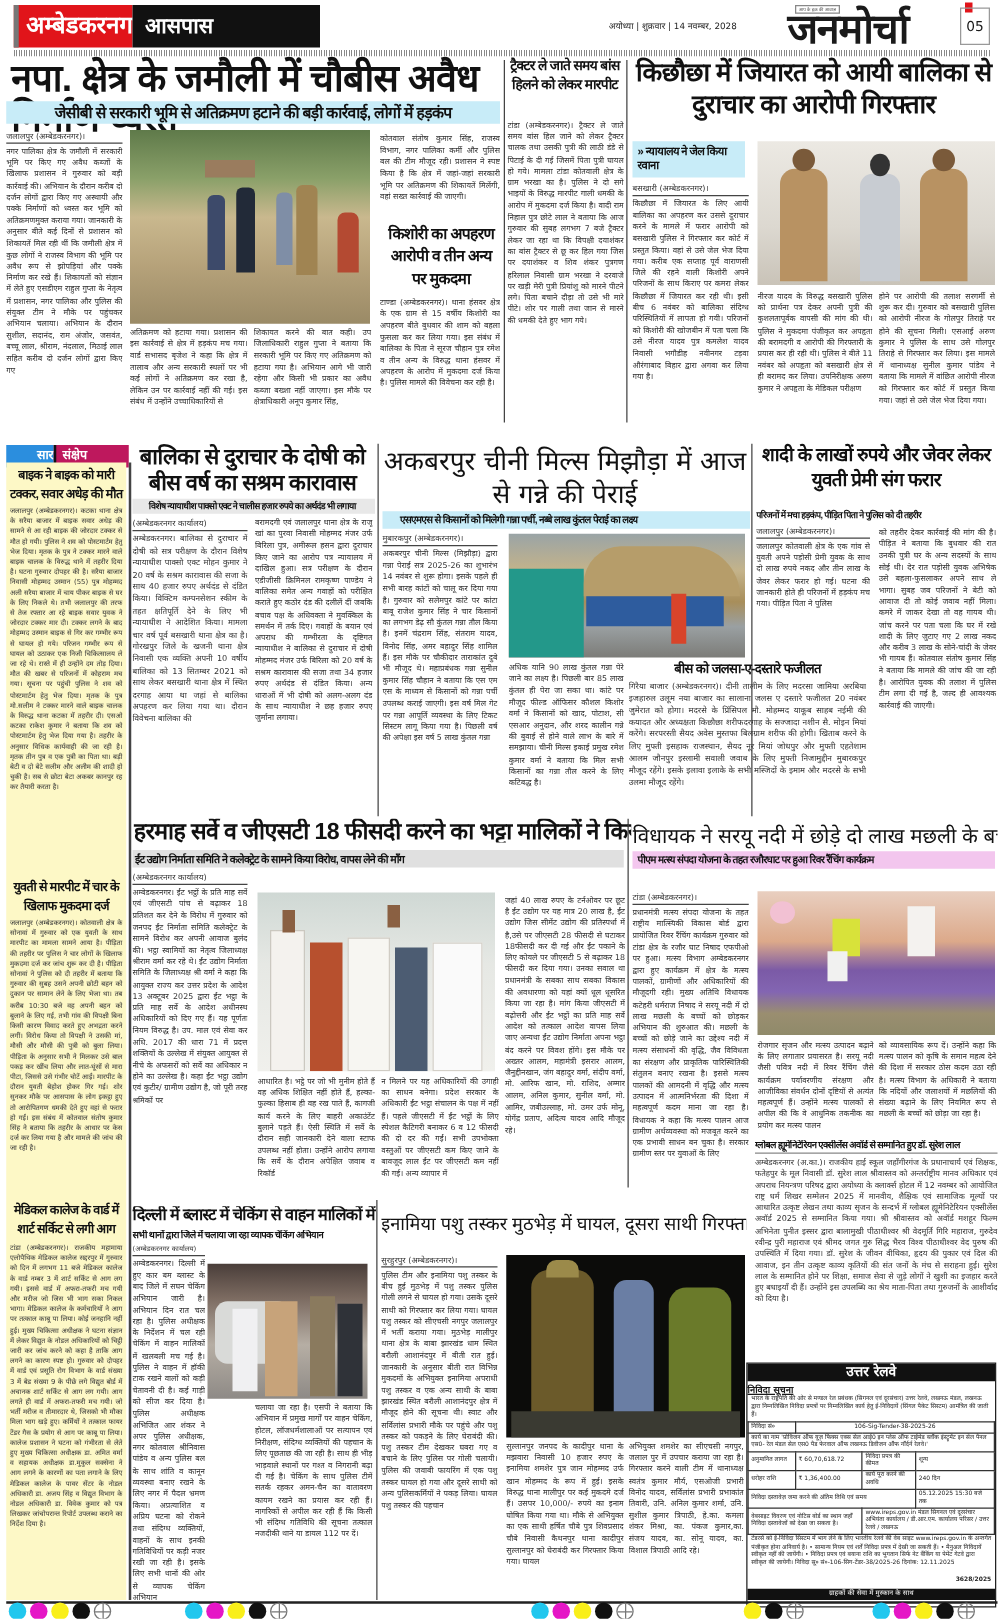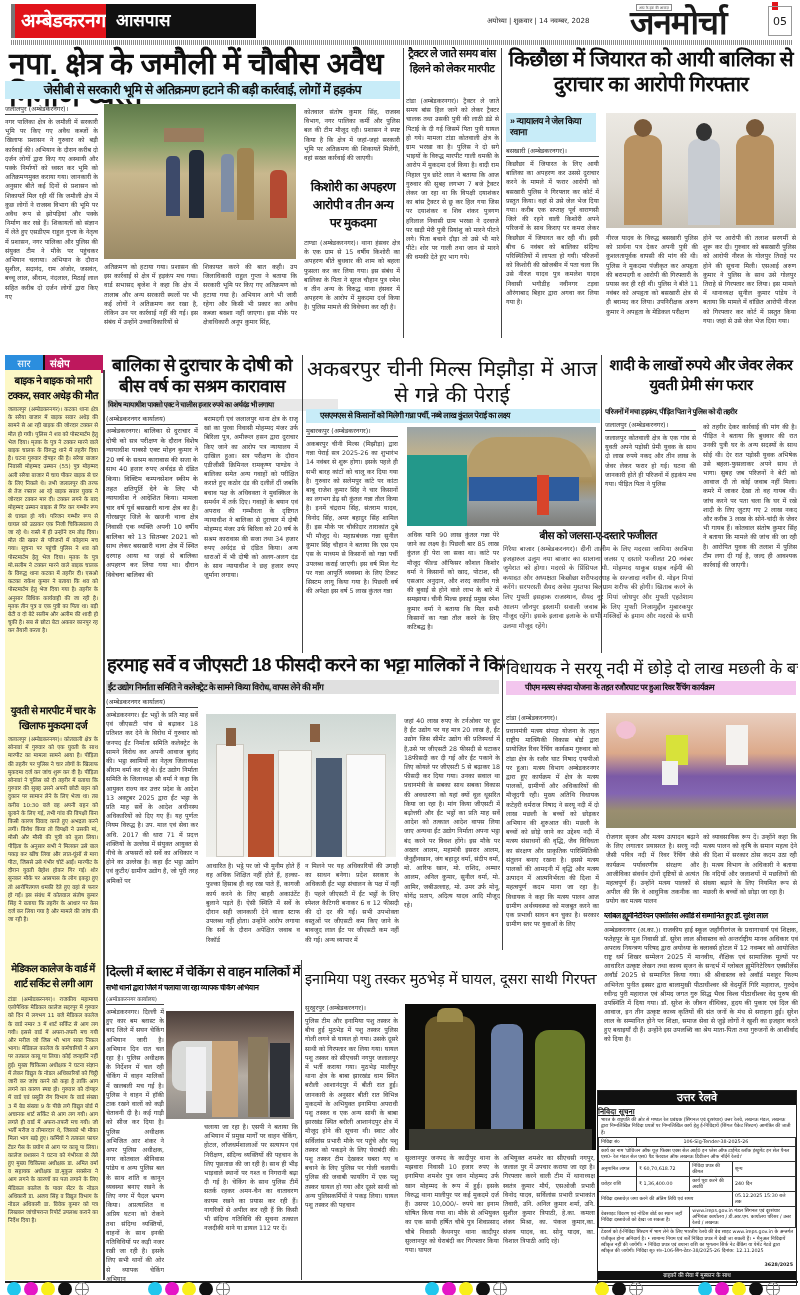--- a/index.html
+++ b/index.html
@@ -90,33 +90,33 @@
   <div style="position:absolute;left:28px;top:6px;width:18px;height:18px;background:#7a5a3a;border-radius:50%"></div>
   <div style="position:absolute;left:82px;top:26px;width:32px;height:86px;background:#c8ccd2;border-radius:10px 10px 0 0"></div>
   <div style="position:absolute;left:90px;top:10px;width:16px;height:18px;background:#333;border-radius:50%"></div>
   <div style="position:absolute;left:130px;top:22px;width:38px;height:90px;background:#b89262;border-radius:12px 12px 0 0"></div>
   <div style="position:absolute;left:140px;top:6px;width:18px;height:18px;background:#7a5a3a;border-radius:50%"></div>
 </div>
 <div class="abs txt" style="left:606px;top:233px;width:92px;height:106px">नीरज यादव के विरुद्ध बसखारी पुलिस को प्रार्थना पत्र देकर अपनी पुत्री की कुशलतापूर्वक वापसी की मांग की थी। पुलिस ने मुकदमा पंजीकृत कर अपहृता की बरामदगी व आरोपी की गिरफ्तारी के प्रयास कर ही रही थी। पुलिस ने बीते 11 नवंबर को अपहृता को बसखारी क्षेत्र से ही बरामद कर लिया। उपनिरीक्षक अरुण कुमार ने अपहृता के मेडिकल परीक्षण</div>
 <div class="abs txt" style="left:703px;top:233px;width:93px;height:106px">होने पर आरोपी की तलाश सरगर्मी से शुरू कर दी। गुरुवार को बसखारी पुलिस को आरोपी नीरज के गोलपुर तिराहे पर होने की सूचना मिली। एसआई अरुण कुमार ने पुलिस के साथ उसे गोलपुर तिराहे से गिरफ्तार कर लिया। इस मामले में थानाध्यक्ष सुनील कुमार पांडेय ने बताया कि मामले में वांछित आरोपी नीरज को गिरफ्तार कर कोर्ट में प्रस्तुत किया गया। जहां से उसे जेल भेज दिया गया।</div>
 
 <div class="abs" style="left:5px;top:352px;width:100px;height:18px">
-  <span class="sar-blue" style="display:inline-block;width:38px;height:18px;text-align:center;font-weight:normal;font-size:10px;line-height:18px">सार</span><span class="sar-org" style="display:inline-block;width:60px;height:18px;padding-left:5px;font-weight:bold;font-size:10px;line-height:18px;border-left:2px solid #111">संक्षेप</span>
+  <span class="sar-blue" style="display:inline-block;width:38px;height:18px;text-align:right;font-weight:bold;font-size:10px;line-height:18px">सार</span><span class="sar-org" style="display:inline-block;width:60px;height:18px;padding-left:5px;font-weight:bold;font-size:10px;line-height:18px;border-left:2px solid #111">संक्षेप</span>
 </div>
 <div class="abs yellow" style="left:5px;top:370px;width:96px;height:910px"></div>
 <div class="abs hl" style="left:8px;top:373px;width:90px;font-size:10px;text-align:center;line-height:15px">बाइक ने बाइक को मारी टक्कर, सवार अधेड़ की मौत</div>
 <div class="abs txt" style="left:8px;top:405px;width:90px;height:296px;font-size:5.5px;line-height:8.2px">जलालपुर (अम्बेडकरनगर)। कटका थाना क्षेत्र के सरैया बाजार में बाइक सवार अधेड़ की सामने से आ रही बाइक की जोरदार टक्कर से मौत हो गयी। पुलिस ने शव को पोस्टमार्टम हेतु भेज दिया। मृतक के पुत्र ने टक्कर मारने वाले बाइक चालक के विरुद्ध थाने में तहरीर दिया है। घटना गुरुवार दोपहर की है। सरैया बाजार निवासी मोहम्मद उस्मान (55) पुत्र मोहम्मद अली सरैया बाजार में चाय पीकर बाइक से घर के लिए निकले थे। तभी जलालपुर की तरफ से तेज रफ्तार आ रहे बाइक सवार युवक ने जोरदार टक्कर मार दी। टक्कर लगने के बाद मोहम्मद उस्मान बाइक से गिर कर गम्भीर रूप से घायल हो गये। परिजन गम्भीर रूप से घायल को उठाकर एक निजी चिकित्सालय ले जा रहे थे। रास्ते में ही उन्होंने दम तोड़ दिया। मौत की खबर से परिजनों में कोहराम मच गया। सूचना पर पहुंची पुलिस ने शव को पोस्टमार्टम हेतु भेज दिया। मृतक के पुत्र मो.सलीम ने टक्कर मारने वाले बाइक चालक के विरुद्ध थाना कटका में तहरीर दी। एसओ कटका राकेश कुमार ने बताया कि शव को पोस्टमार्टम हेतु भेज दिया गया है। तहरीर के अनुसार विधिक कार्यवाही की जा रही है। मृतक तीन पुत्र व एक पुत्री का पिता था। बड़ी बेटी व दो बेटे सलीम और अलीम की शादी हो चुकी है। सब से छोटा बेटा अकबर कानपुर रह कर तैयारी करता है।</div>
 <div class="abs hl" style="left:8px;top:703px;width:90px;font-size:10px;text-align:center;line-height:15px">युवती से मारपीट में चार के खिलाफ मुकदमा दर्ज</div>
 <div class="abs txt" style="left:8px;top:735px;width:90px;height:222px;font-size:5.5px;line-height:8.2px">जलालपुर (अम्बेडकरनगर)। कोतवाली क्षेत्र के सोनावां में गुरुवार को एक युवती के साथ मारपीट का मामला सामने आया है। पीड़िता की तहरीर पर पुलिस ने चार लोगों के खिलाफ मुकदमा दर्ज कर जांच शुरू कर दी है। पीड़िता सोनावां ने पुलिस को दी तहरीर में बताया कि गुरुवार की सुबह उसने अपनी छोटी बहन को दुकान पर सामान लेने के लिए भेजा था। तब करीब 10:30 बजे वह अपनी बहन को बुलाने के लिए गई, तभी गांव की विपक्षी बिना किसी कारण विवाद करते हुए अभद्रता करने लगीं। विरोध किया तो विपक्षी ने उसकी मां, मौसी और मौसी की पुत्री को बुला लिया। पीड़िता के अनुसार सभी ने मिलकर उसे बाल पकड़ कर खींच लिया और लात-घूंसों से मारा पीटा, जिससे उसे गंभीर चोटें आईं। मारपीट के दौरान युवती बेहोश होकर गिर गई। शोर सुनकर मौके पर आसपास के लोग इकट्ठा हुए तो आरोपितगण धमकी देते हुए वहां से फरार हो गईं। इस संबंध में कोतवाल संतोष कुमार सिंह ने बताया कि तहरीर के आधार पर केस दर्ज कर लिया गया है और मामले की जांच की जा रही है।</div>
 <div class="abs hl" style="left:8px;top:961px;width:90px;font-size:10px;text-align:center;line-height:15px">मेडिकल कालेज के वार्ड में शार्ट सर्किट से लगी आग</div>
 <div class="abs txt" style="left:8px;top:995px;width:90px;height:283px;font-size:5.5px;line-height:8.2px">टांडा (अम्बेडकरनगर)। राजकीय महामाया एलोपैथिक मेडिकल कालेज सद्दरपुर में गुरुवार को दिन में लगभग 11 बजे मेडिकल कालेज के वार्ड नम्बर 3 में शार्ट सर्किट से आग लग गयी। इससे वार्ड में अफरा-तफरी मच गयी और मरीज जो जिस भी भाग सका निकल भागा। मेडिकल कालेज के कर्मचारियों ने आग पर तत्काल काबू पा लिया। कोई जनहानि नहीं हुई। मुख्य चिकित्सा अधीक्षक ने घटना संज्ञान में लेकर विद्युत के नोडल अधिकारियों को चिट्ठी जारी कर जांच करने को कहा है ताकि आग लगने का कारण स्पष्ट हो। गुरुवार को दोपहर में वार्ड एवं प्रसूति रोग विभाग के वार्ड संख्या 3 में बेड संख्या 9 के पीछे लगे विद्युत बोर्ड में अचानक शार्ट सर्किट से आग लग गयी। आग लगते ही वार्ड में अफरा-तफरी मच गयी। जो भर्ती मरीज व तीमारदार थे, जिसको भी मौका मिला भाग खड़े हुए। कर्मियों ने तत्काल फायर टेंडर गैस के प्रयोग से आग पर काबू पा लिया। कालेज प्रशासन ने घटना को गंभीरता से लेते हुए मुख्य चिकित्सा अधीक्षक डा. अमित वर्मा व सहायक अधीक्षक डा.मुकुल सक्सेना ने आग लगने के कारणों का पता लगाने के लिए मेडिकल कालेज के पावर सेंटर के नोडल अधिकारी डा. अजय सिंह व विद्युत विभाग के नोडल अधिकारी डा. विवेक कुमार को पत्र लिखकर जांचोपरान्त रिपोर्ट उपलब्ध कराने का निर्देश दिया है।</div>
 <div class="abs vr" style="left:103px;top:370px;width:2px;height:910px"></div>
 
 <div class="abs hl" style="left:107px;top:355px;width:190px;font-size:17.5px;text-align:center;line-height:21px">बालिका से दुराचार के दोषी को बीस वर्ष का सश्रम कारावास</div>
-<div class="abs hl" style="left:106px;top:399px;width:232px;font-size:7.2px;background:#e8e8e8;padding:1px 2px;line-height:10px;white-space:nowrap;overflow:hidden">विशेष न्यायाधीश पाक्सो एक्ट ने चालीस हजार रुपये का अर्थदंड भी लगाया</div>
+<div class="abs hl" style="left:106px;top:399px;width:194px;font-size:7.2px;background:#e8e8e8;padding:1px 13px;line-height:10px;white-space:nowrap;overflow:hidden">विशेष न्यायाधीश पाक्सो एक्ट ने चालीस हजार रुपये का अर्थदंड भी लगाया</div>
 <div class="abs" style="left:106px;top:414px;width:92px;height:238px">
   <div class="dl">(अम्बेडकरनगर कार्यालय)</div>
   <div class="txt" style="height:225px;font-size:6.5px;line-height:9.6px">अम्बेडकरनगर। बालिका से दुराचार में दोषी को सत्र परीक्षण के दौरान विशेष न्यायाधीश पाक्सो एक्ट मोहन कुमार ने 20 वर्ष के सश्रम कारावास की सजा के साथ 40 हजार रुपए अर्थदंड से दंडित किया। विक्टिम कम्पनसेशन स्कीम के तहत क्षतिपूर्ति देने के लिए भी न्यायाधीश ने आदेशित किया। मामला चार वर्ष पूर्व बसखारी थाना क्षेत्र का है। गोरखपुर जिले के खजनी थाना क्षेत्र निवासी एक व्यक्ति अपनी 10 वर्षीय बालिका को 13 सितम्बर 2021 को साथ लेकर बसखारी थाना क्षेत्र में स्थित दरगाह आया था जहां से बालिका अपहरण कर लिया गया था। दौरान विवेचना बालिका की</div>
 </div>
 <div class="abs txt" style="left:204px;top:414px;width:94px;height:238px">बरामदगी एवं जलालपुर थाना क्षेत्र के राजू खां का पुरवा निवासी मोहम्मद मंजर उर्फ बिरिला पुत्र, अमीरूल हसन द्वारा दुराचार किए जाने का आरोप पत्र न्यायालय में दाखिल हुआ। सत्र परीक्षण के दौरान एडीजीसी क्रिमिनल रामकृष्ण पाण्डेय ने बालिका समेत अन्य गवाहों को परीक्षित कराते हुए कठोर दंड की दलीलें दीं जबकि बचाव पक्ष के अधिवक्ता ने मुवक्किल के समर्थन में तर्क दिए। गवाहों के बयान एवं अपराध की गम्भीरता के दृष्टिगत न्यायाधीश ने बालिका से दुराचार में दोषी मोहम्मद मंजर उर्फ बिरिला को 20 वर्ष के सश्रम कारावास की सजा तथा 34 हजार रुपए अर्थदंड से दंडित किया। अन्य धाराओं में भी दोषी को अलग-अलग दंड के साथ न्यायाधीश ने छह हजार रुपए जुर्माना लगाया।</div>
 <div class="abs vr" style="left:302px;top:355px;width:1px;height:298px"></div>
 
 <div class="abs" style="left:306px;top:356px;width:292px;font-size:21px;line-height:26px;text-align:center;font-family:'DejaVu Sans',sans-serif;color:#111">अकबरपुर चीनी मिल्स मिझौड़ा में आज से गन्ने की पेराई</div>
 <div class="abs hl kicker" style="left:306px;top:409px;width:294px;height:14px;font-size:8px;line-height:14px;padding-left:14px;white-space:nowrap;overflow:hidden">एसएमएस से किसानों को मिलेगी गन्ना पर्ची, नब्बे लाख कुंतल पेराई का लक्ष्य</div>
 <div class="abs" style="left:306px;top:426px;width:92px;height:226px">
@@ -157,21 +157,21 @@
   <div style="position:absolute;left:140px;top:40px;width:40px;height:103px;background:#fafafa;border:1px solid #d4d0c8"></div>
   <div style="position:absolute;left:20px;top:14px;width:10px;height:18px;background:#8a6042"></div>
   <div style="position:absolute;left:104px;top:10px;width:10px;height:18px;background:#8a6042"></div>
 </div>
 <div class="abs txt" style="left:206px;top:861px;width:94px;height:89px">आधारित है। भट्ठे पर जो भी मुनीम होते हैं वह अधिक शिक्षित नहीं होते हैं, हल्का-फुल्का हिसाब ही वह रख पाते हैं, कागजी कार्य करने के लिए बाहरी अकाउंटेंट बुलाने पड़ते हैं। ऐसी स्थिति में सर्वे के दौरान सही जानकारी देने वाला स्टाफ उपलब्ध नहीं होता। उन्होंने आरोप लगाया कि सर्वे के दौरान अपेक्षित जवाब व रिकॉर्ड</div>
 <div class="abs txt" style="left:305px;top:861px;width:94px;height:89px">न मिलने पर यह अधिकारियों की उगाही का साधन बनेगा। प्रदेश सरकार के अधिकारी ईंट भट्ठा संचालन के पक्ष में नहीं हैं। पहले जीएसटी में ईंट भट्ठों के लिए स्पेशल कैटिगरी बनाकर 6 व 12 फीसदी की दो दर की गईं। सभी उपभोक्ता वस्तुओं पर जीएसटी कम किए जाने के बावजूद लाल ईंट पर जीएसटी कम नहीं की गई। अन्य व्यापार में</div>
 <div class="abs txt" style="left:404px;top:716px;width:96px;height:234px">जहां 40 लाख रुपए के टर्नओवर पर छूट है ईंट उद्योग पर यह मात्र 20 लाख है, ईंट उद्योग जिस सीमेंट उद्योग की प्रतिस्पर्धा में है,उसे पर जीएसटी 28 फीसदी से घटाकर 18फीसदी कर दी गई और ईंट पकाने के लिए कोयले पर जीएसटी 5 से बढ़ाकर 18 फीसदी कर दिया गया। उनका सवाल था प्रधानमंत्री के सबका साथ सबका विकास की अवधारणा को यहां क्यों धूल धूसरित किया जा रहा है। मांग किया जीएसटी में बढ़ोत्तरी और ईंट भट्ठों का प्रति माह सर्वे आदेश को तत्काल आदेश वापस लिया जाए अन्यथा ईंट उद्योग निर्माता अपना भट्ठा बंद करने पर विवश होंगे। इस मौके पर अख्तर आलम, महामंत्री इसरार आलम, जैनुद्दीनखान, जंग बहादुर वर्मा, संदीप वर्मा, मो. आरिफ खान, मो. राशिद, अम्मार आलम, अनिल कुमार, सुनील वर्मा, मो. आमिर, जबीउल्लाह, मो. उमर उर्फ मोनू, योगेंद्र प्रताप, अदित्य यादव आदि मौजूद रहे।</div>
 <div class="abs vr" style="left:502px;top:655px;width:1px;height:295px"></div>
 
 <div class="abs" style="left:506px;top:656px;width:292px;font-size:16.5px;font-family:'Liberation Sans',sans-serif;color:#111;white-space:nowrap;overflow:hidden">विधायक ने सरयू नदी में छोड़े दो लाख मछली के बच्चे</div>
-<div class="abs hl pink-sub" style="left:506px;top:681px;width:290px;height:14px;font-size:8.2px;line-height:14px;padding-left:19px;white-space:nowrap;overflow:hidden">पीएम मत्स्य संपदा योजना के तहत रजौरघाट पर हुआ रिवर रैंचिंग कार्यक्रम</div>
+<div class="abs hl pink-sub" style="left:506px;top:681px;width:290px;height:14px;font-size:8.2px;line-height:14px;padding-left:4px;white-space:nowrap;overflow:hidden">पीएम मत्स्य संपदा योजना के तहत रजौरघाट पर हुआ रिवर रैंचिंग कार्यक्रम</div>
 <div class="abs" style="left:506px;top:713px;width:93px;height:237px">
   <div class="dl">टांडा (अम्बेडकरनगर)।</div>
   <div class="txt" style="height:225px">प्रधानमंत्री मत्स्य संपदा योजना के तहत राष्ट्रीय मात्स्यिकी विकास बोर्ड द्वारा प्रायोजित रिवर रैंचिंग कार्यक्रम गुरुवार को टांडा क्षेत्र के रजौर घाट निषाद एफपीओ पर हुआ। मत्स्य विभाग अम्बेडकरनगर द्वारा हुए कार्यक्रम में क्षेत्र के मत्स्य पालकों, ग्रामीणों और अधिकारियों की मौजूदगी रही। मुख्य अतिथि विधायक कटेहरी धर्मराज निषाद ने सरयू नदी में दो लाख मछली के बच्चों को छोड़कर अभियान की शुरुआत की। मछली के बच्चों को छोड़े जाने का उद्देश्य नदी में मत्स्य संसाधनों की वृद्धि, जैव विविधता का संरक्षण और प्राकृतिक पारिस्थितिकी संतुलन बनाए रखना है। इससे मत्स्य पालकों की आमदनी में वृद्धि और मत्स्य उत्पादन में आत्मनिर्भरता की दिशा में महत्वपूर्ण कदम माना जा रहा है। विधायक ने कहा कि मत्स्य पालन आज ग्रामीण अर्थव्यवस्था को मजबूत करने का एक प्रभावी साधन बन चुका है। सरकार ग्रामीण स्तर पर युवाओं के लिए</div>
 </div>
 <div class="abs photo" style="left:606px;top:713px;width:190px;height:115px;background:linear-gradient(180deg,#e9cfc0 0%,#dca98a 35%,#7b5aa6 55%,#8365b2 70%,#9a8e70 85%,#8f8a6a 100%)">
   <div style="position:absolute;left:10px;top:8px;width:20px;height:18px;background:#f2c1d3;border-radius:50%"></div>
   <div style="position:absolute;left:60px;top:22px;width:22px;height:30px;background:#d8e23a"></div>
   <div style="position:absolute;left:120px;top:12px;width:22px;height:40px;background:#f4f2ef"></div>
   <div style="position:absolute;left:56px;top:48px;width:16px;height:24px;background:#f1f1f0"></div>
 </div>

